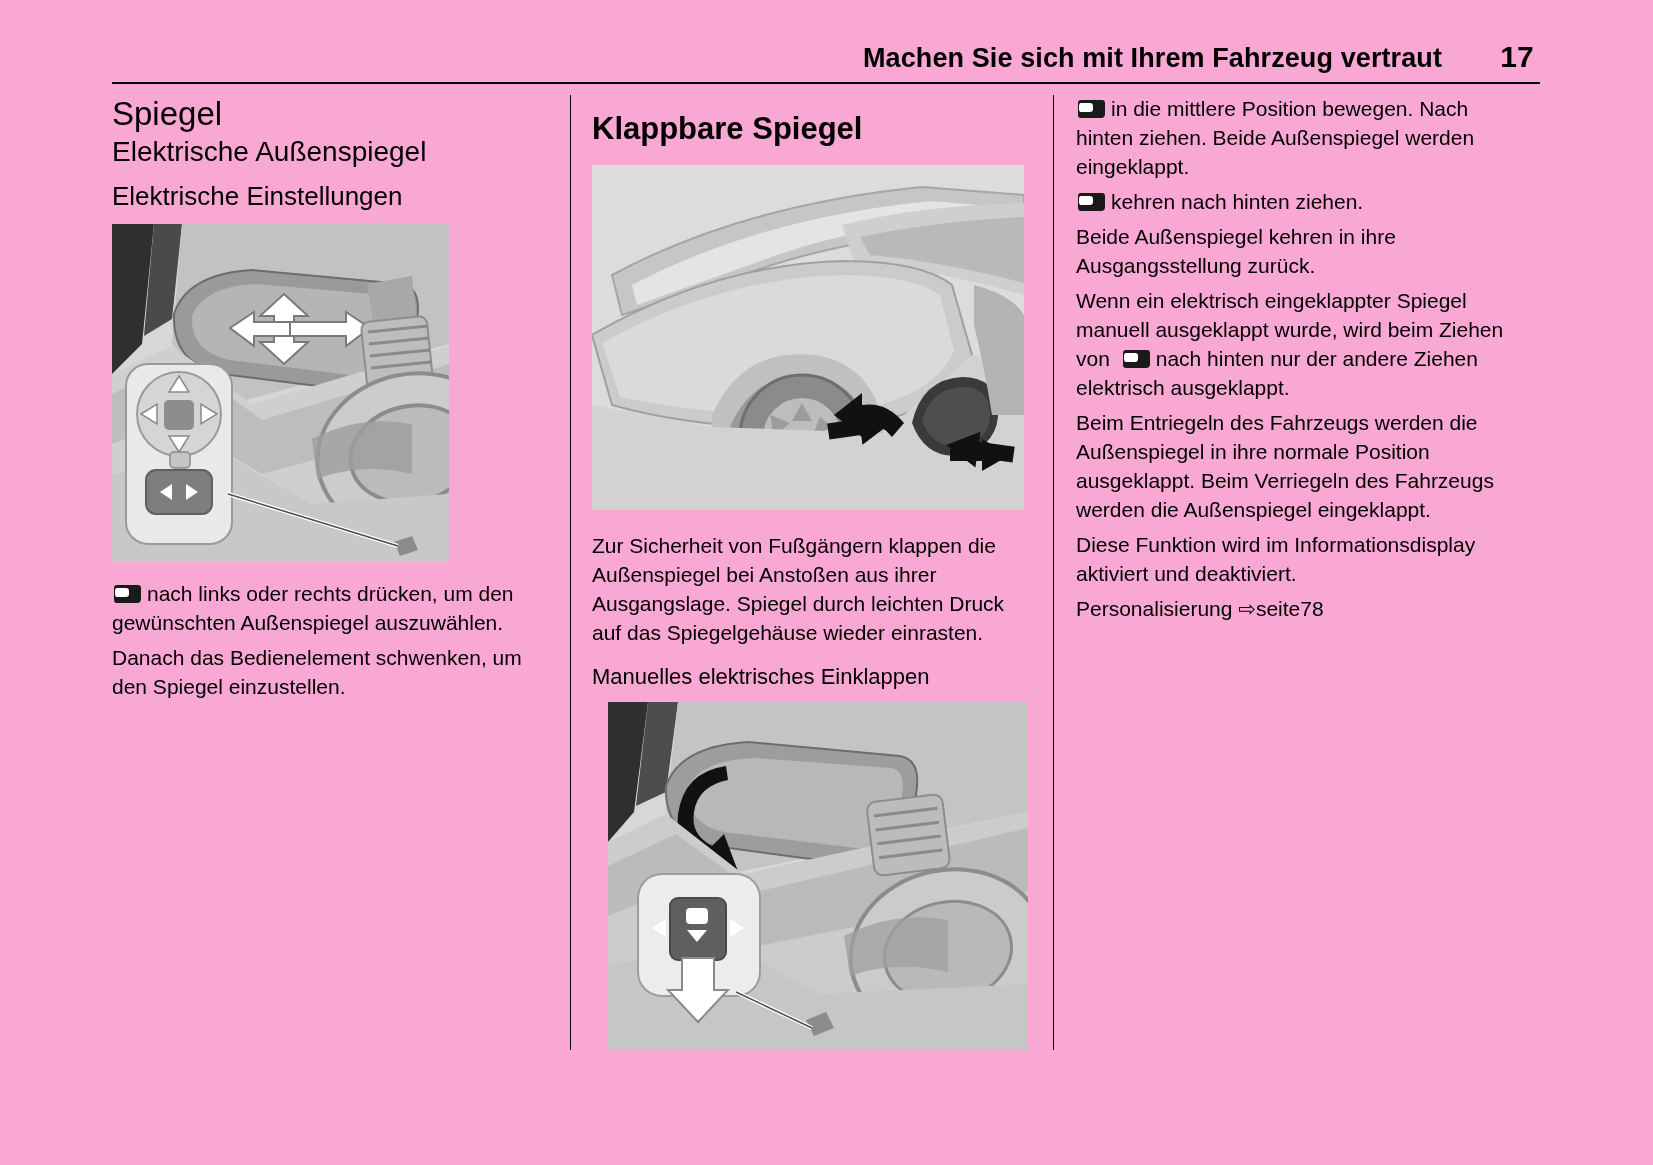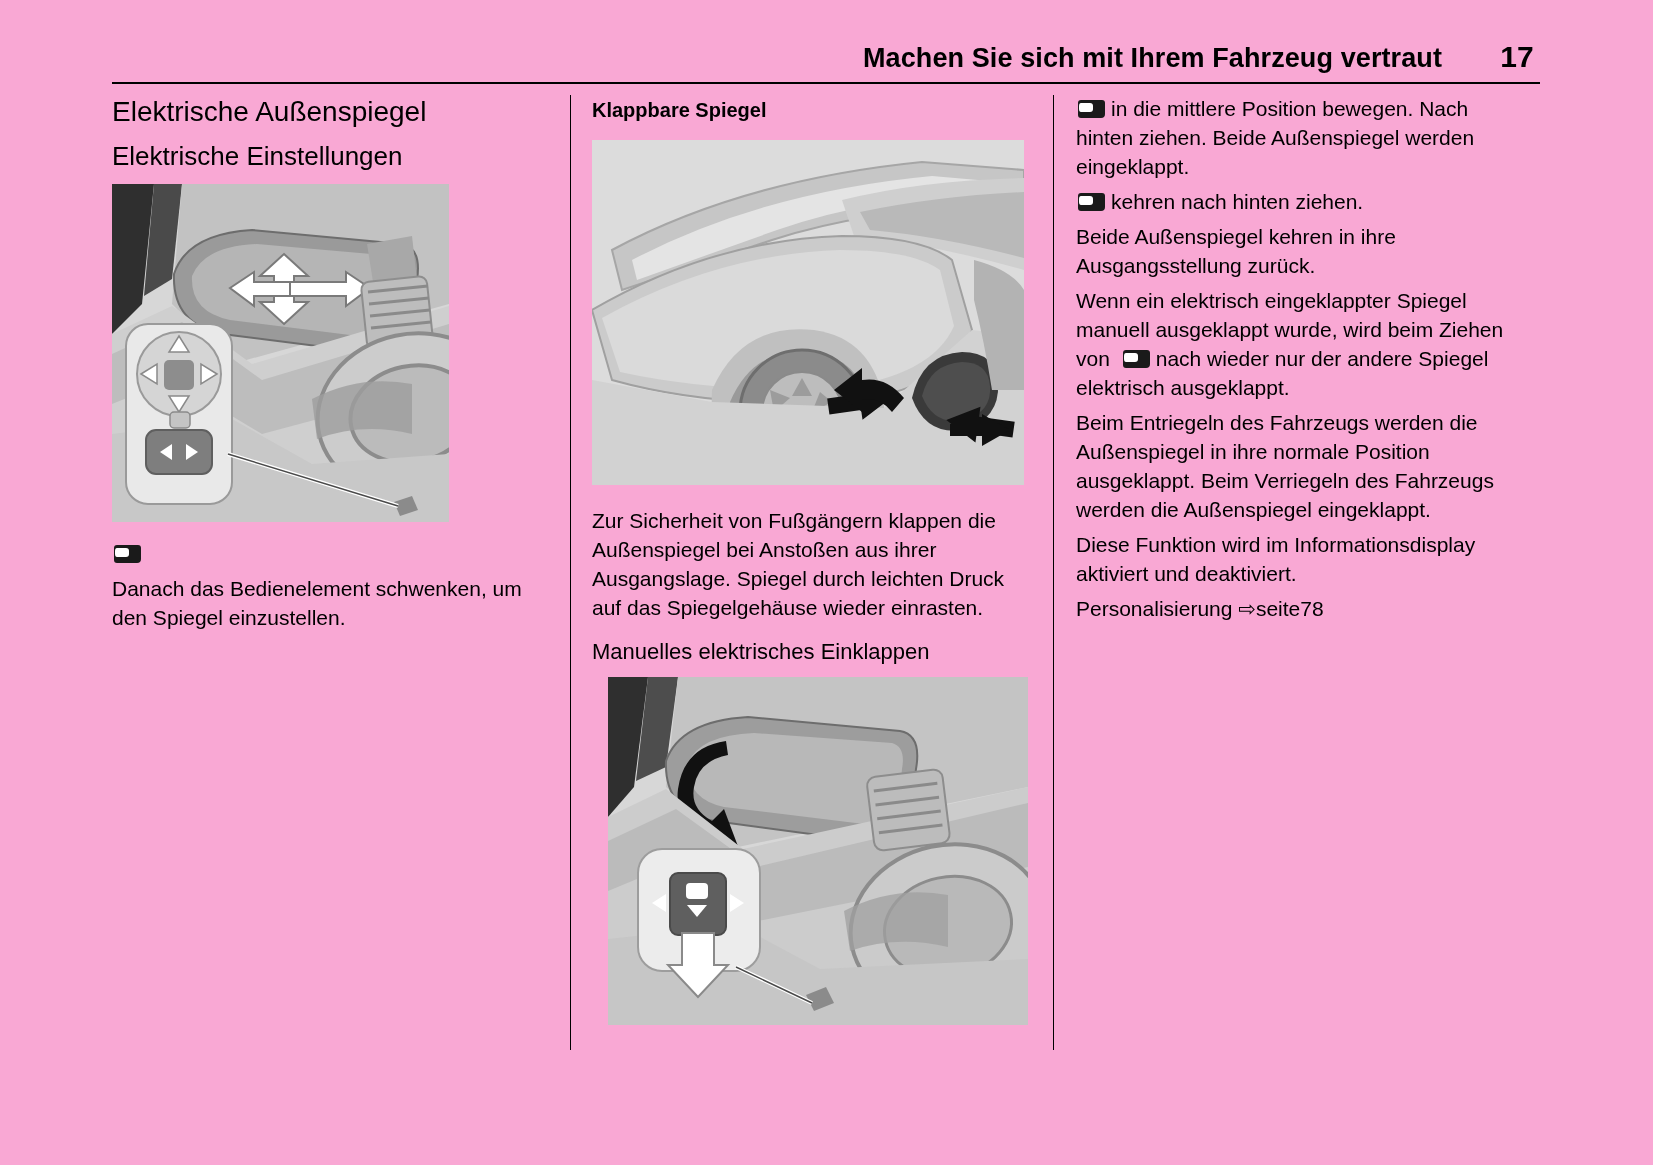--- a/index.html
+++ b/index.html
@@ -78,23 +78,23 @@
     margin: 0 0 12px 0;
     line-height: 1.2;
   }
   h3.sub2 {
     font-size: 26px;
     font-weight: 400;
     margin: 0 0 12px 0;
     line-height: 1.2;
   }
   h2.colhead {
-    font-size: 20px;
+    font-size: 31px;
     font-weight: 700;
-    margin: 4px 0 18px 0;
+    margin: 16px 0 18px 0;
   }
   h3.bold-sub {
     font-size: 22px;
     font-weight: 400;
     margin: 16px 0 12px 0;
   }
   p.body {
     font-size: 21px;
     line-height: 1.38;
     margin: 0 0 6px 0;
@@ -134,20 +134,21 @@
   <div class="header">
     <div class="header-title">Machen Sie sich mit Ihrem Fahrzeug vertraut</div>
     <div class="header-pagenum">17</div>
   </div>
   <div class="header-rule"></div>
 
   <div class="divider div1"></div>
   <div class="divider div2"></div>
 
   <div class="col col1">
+    <h1 class="title">Spiegel</h1>
     <h2 class="sub">Elektrische Außenspiegel</h2>
     <h3 class="sub2">Elektrische Einstellungen</h3>
 
     <div class="figure fig1">
       <svg class="fig-img" viewBox="0 0 337 338" xmlns="http://www.w3.org/2000/svg">
         <rect x="0" y="0" width="337" height="338" fill="#d7d7d7"></rect>
 
         <path d="M0 0 L42 0 L30 120 L0 150 Z" fill="#2f2f2f"></path>
         <path d="M42 0 L70 0 L60 95 L32 112 Z" fill="#4a4a4a"></path>
 
@@ -221,21 +222,21 @@
         </g>
       </svg>
     </div>
 
     <p class="body">
       <span class="glyph-mirror">
         <svg width="30" height="20" viewBox="0 0 30 20" xmlns="http://www.w3.org/2000/svg">
           <path d="M2 4 Q2 1 5 1 L26 1 Q29 1 29 4 L29 15 Q29 19 25 19 L5 19 Q2 19 2 16 Z" fill="#1a1a1a"></path>
           <path d="M5 4 L14 4 Q17 4 17 7 L17 10 Q17 13 14 13 L5 13 Q3 13 3 10 L3 7 Q3 4 5 4 Z" fill="#ffffff"></path>
         </svg>
-      </span>
+      </span><span>nach links oder rechts drücken, um den gewünschten Außenspiegel auszuwählen.</span>
     </p>
     <p class="body">Danach das Bedienelement schwenken, um den Spiegel einzustellen.</p>
   </div>
 
   <div class="col col2">
     <h2 class="colhead">Klappbare Spiegel</h2>
 
     <div class="figure fig2">
       <svg class="fig-img" viewBox="0 0 432 345" xmlns="http://www.w3.org/2000/svg">
         <rect width="432" height="345" fill="#dcdcdc"></rect>
@@ -365,21 +366,21 @@
 
     <p class="body">Beide Außenspiegel kehren in ihre Ausgangsstellung zurück.</p>
 
     <p class="body">
       <span>Wenn ein elektrisch eingeklappter Spiegel manuell ausgeklappt wurde, wird beim Ziehen von</span>
       <span class="glyph-mirror" style="margin-left:5px;">
         <svg width="30" height="20" viewBox="0 0 30 20" xmlns="http://www.w3.org/2000/svg">
           <path d="M2 4 Q2 1 5 1 L26 1 Q29 1 29 4 L29 15 Q29 19 25 19 L5 19 Q2 19 2 16 Z" fill="#1a1a1a"></path>
           <path d="M5 4 L14 4 Q17 4 17 7 L17 10 Q17 13 14 13 L5 13 Q3 13 3 10 L3 7 Q3 4 5 4 Z" fill="#ffffff"></path>
         </svg>
-      </span><span>nach wieder nur der andere Spiegel elektrisch ausgeklappt.</span>
+      </span><span>nach hinten nur der andere Ziehen elektrisch ausgeklappt.</span>
     </p>
 
 
     <p class="body">Beim Entriegeln des Fahrzeugs werden die Außenspiegel in ihre normale Position ausgeklappt. Beim Verriegeln des Fahrzeugs werden die Außenspiegel eingeklappt.</p>
     <p class="body">Diese Funktion wird im Informationsdisplay aktiviert und deaktiviert.</p>
 
     <p class="body arrow-link">
       <span>Personalisierung</span>
       <span>⇨</span><span>seite78</span>
     </p>

